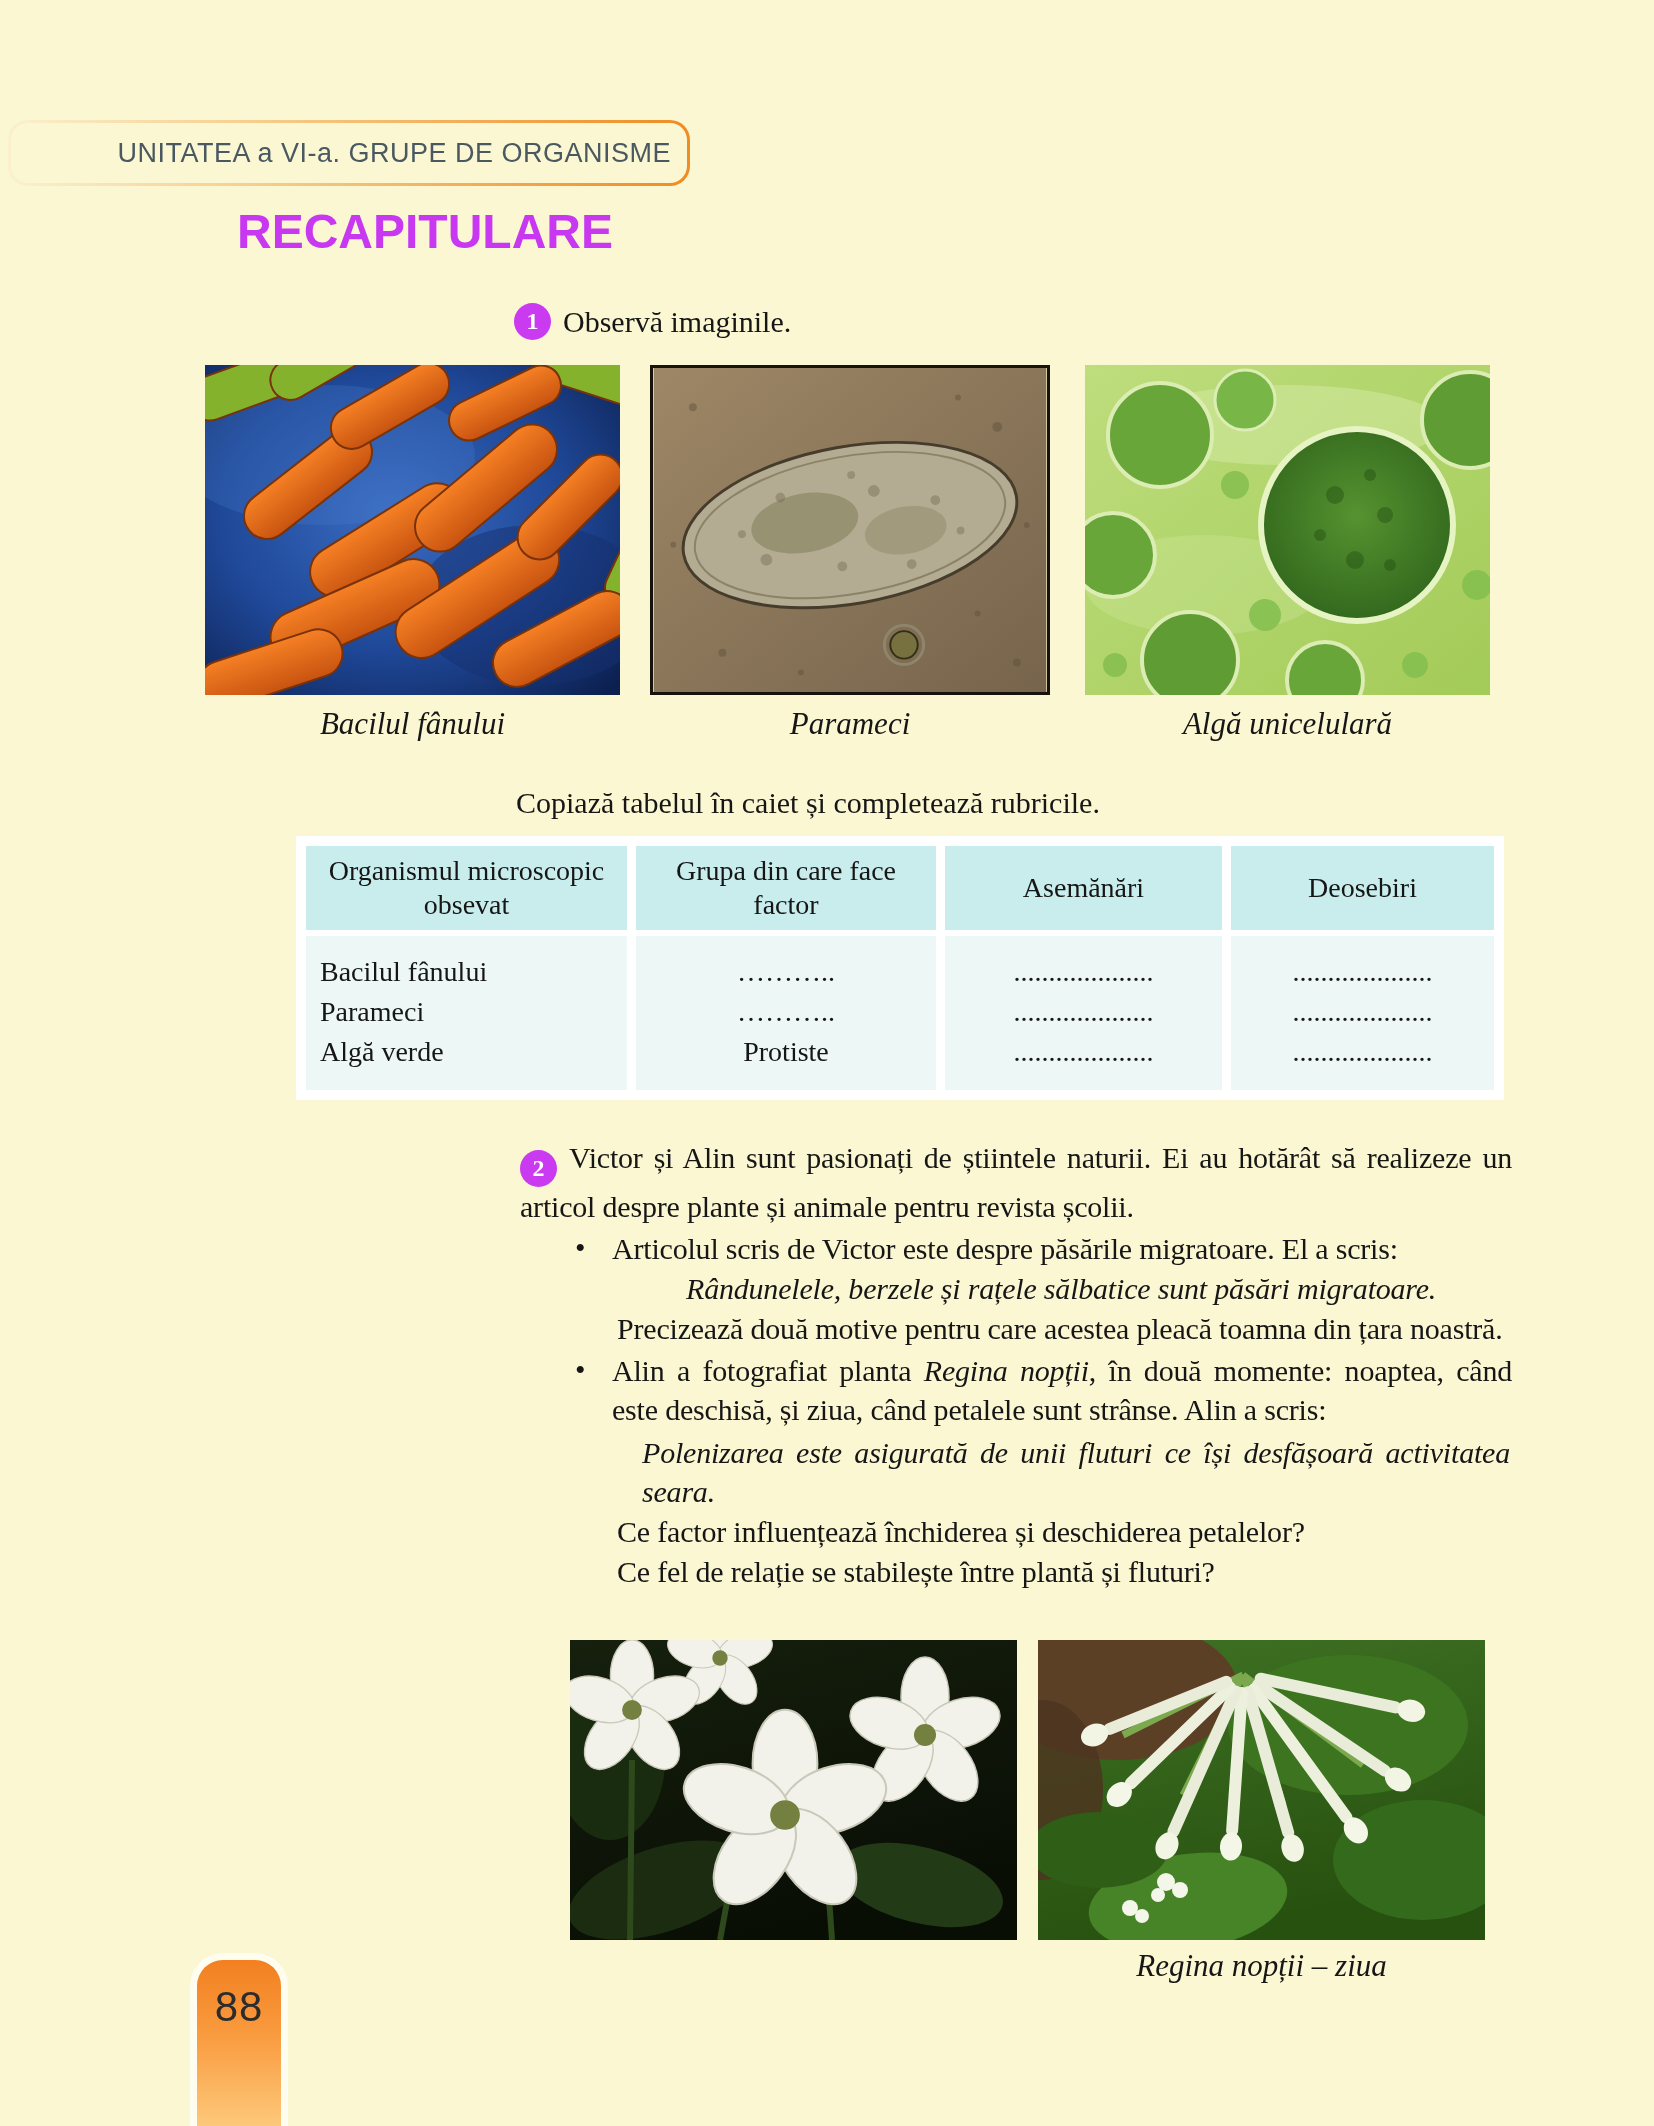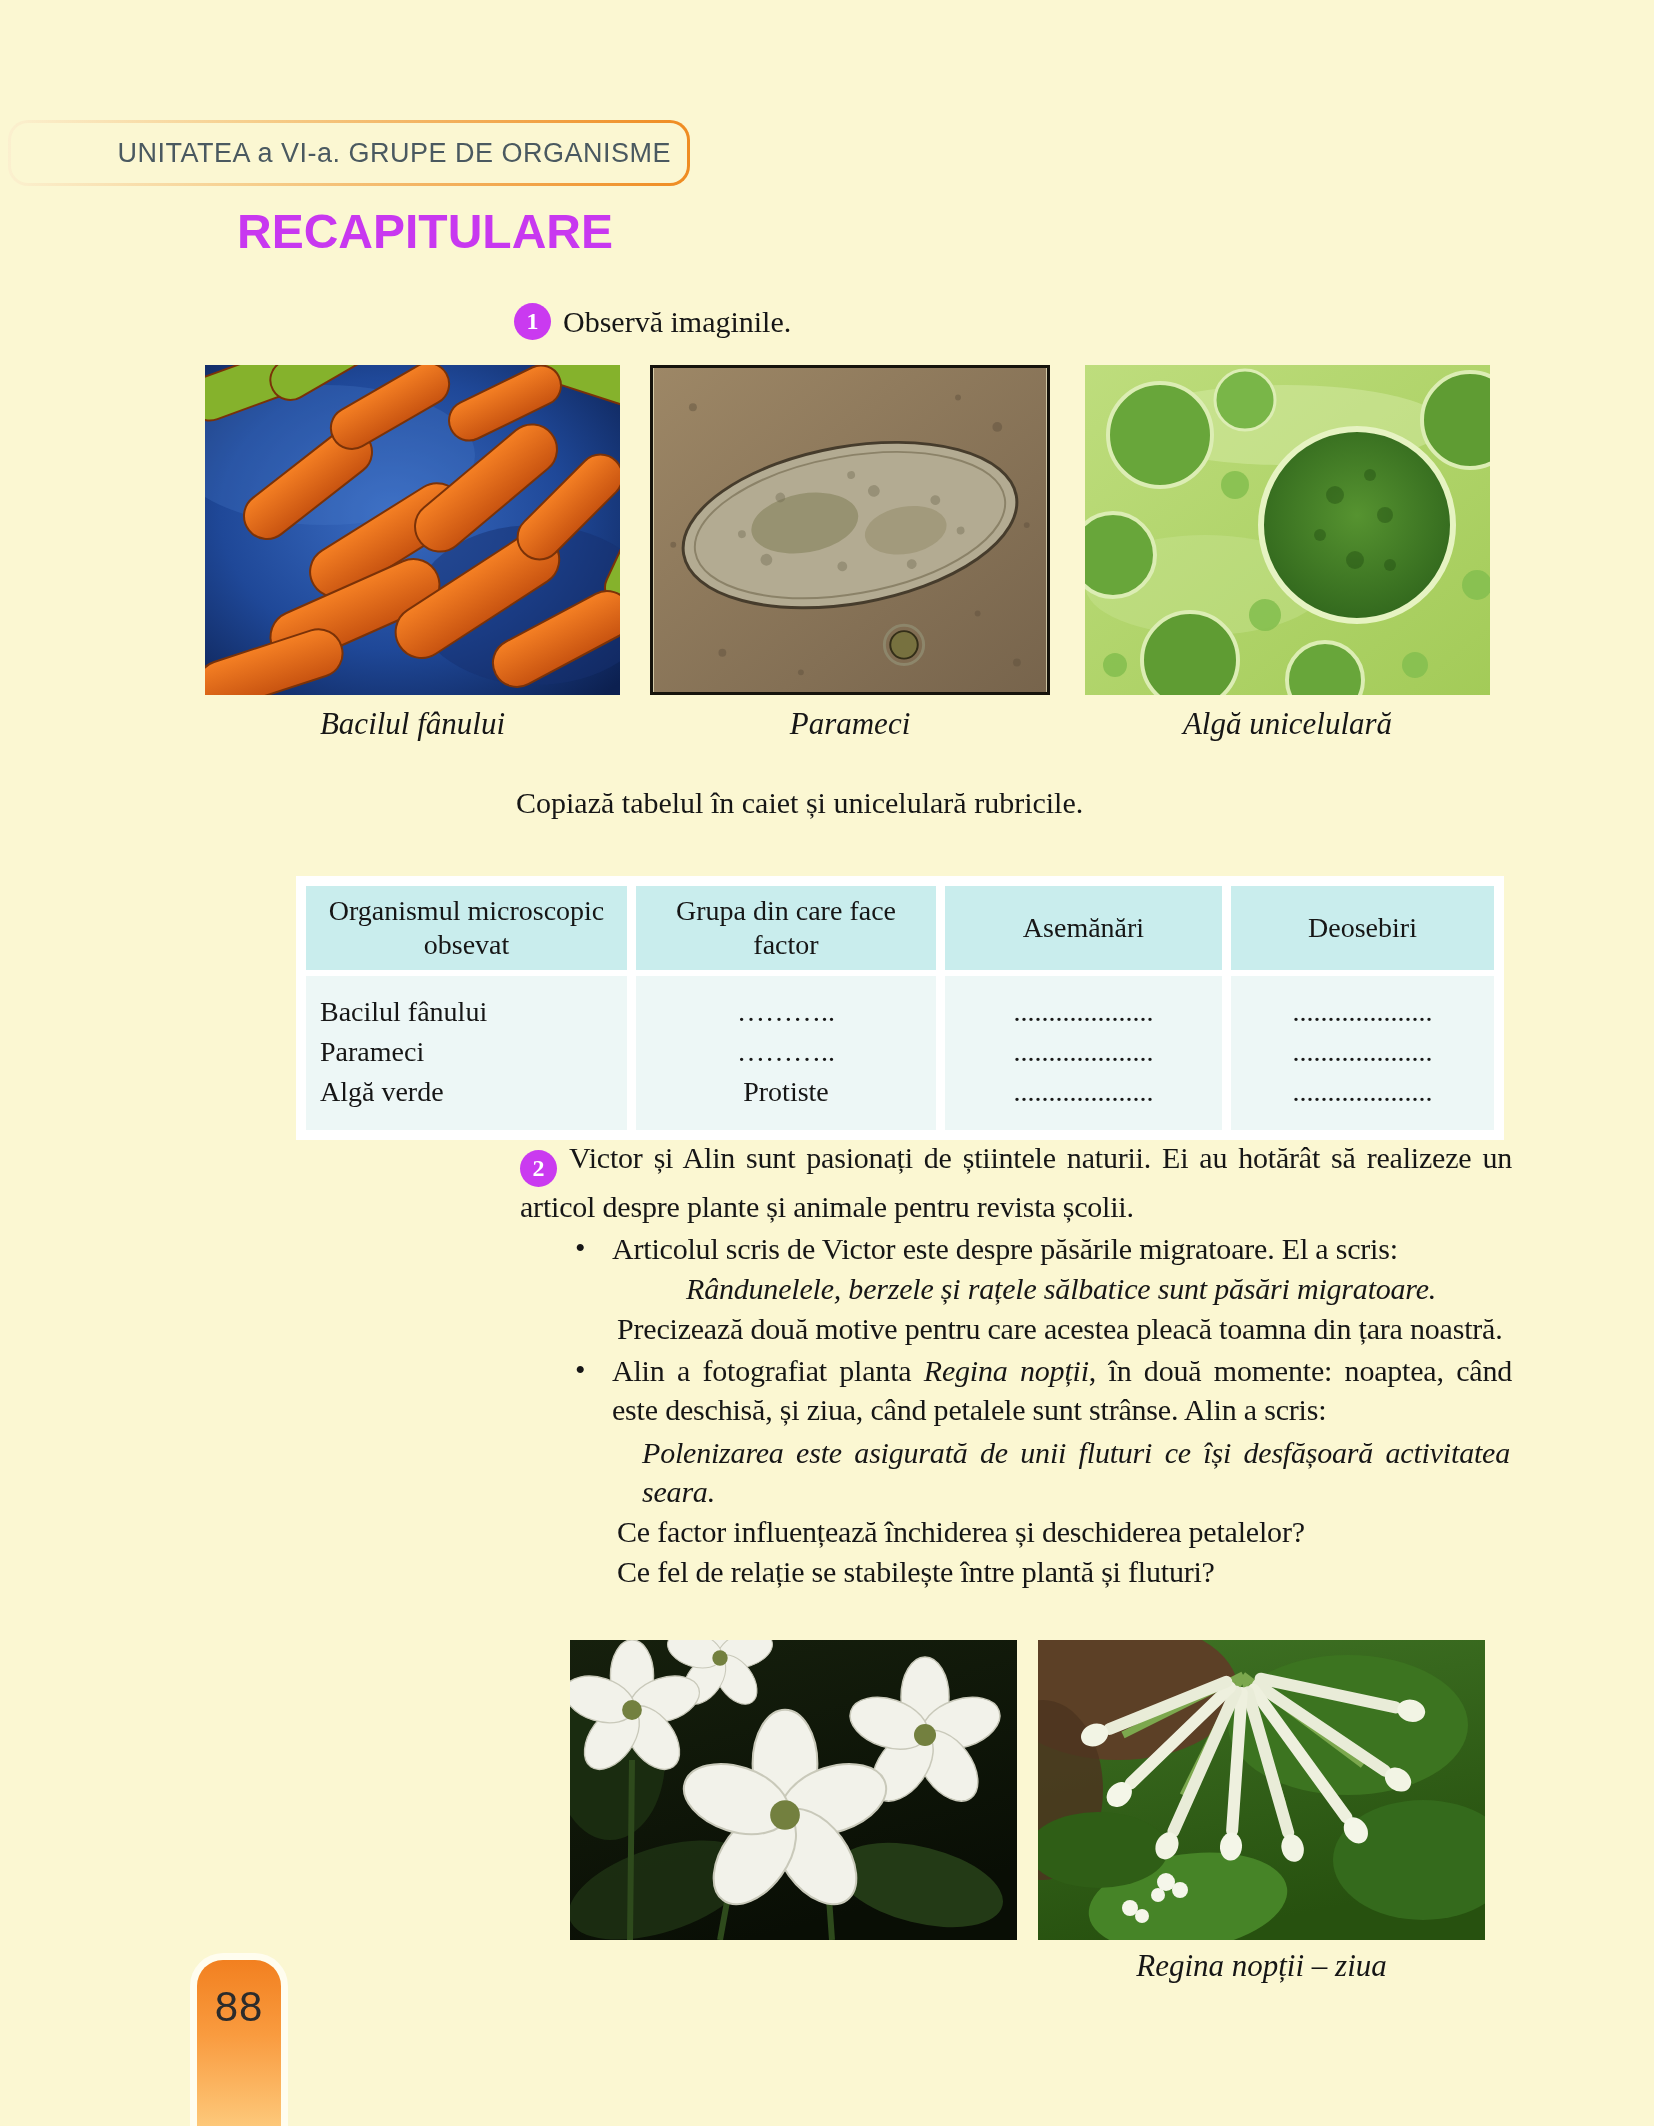--- a/index.html
+++ b/index.html
@@ -23,21 +23,21 @@
 
   .prompt1{position:absolute;left:514px;top:303px;display:flex;align-items:center;font-size:30px;}
 
   .photo{position:absolute;overflow:hidden;}
   .photo svg{display:block;width:100%;height:100%;}
   .caption{position:absolute;font-style:italic;font-size:31px;text-align:center;}
 
   .copy-line{position:absolute;left:516px;top:786px;font-size:30px;}
 
   
-  .rtable{position:absolute;left:296px;top:876px;width:1208px;background:#ffffff;
+  .rtable{position:absolute;left:296px;top:836px;width:1208px;background:#ffffff;
     padding:10px;box-sizing:border-box;}
   .trow{display:grid;grid-template-columns:321px 300px 277px 1fr;gap:9px;}
   .th{background:#c9eded;height:84px;display:flex;align-items:center;justify-content:center;
     text-align:center;font-size:28px;line-height:34px;padding:2px 10px;box-sizing:border-box;}
   .tbody{margin-top:6px;}
   .td{background:#edf7f6;padding:16px 10px 18px 14px;line-height:40px;font-size:28px;box-sizing:border-box;}
   .td.center{text-align:center;padding-left:10px;}
   .td div{white-space:nowrap;}
 
   
@@ -192,21 +192,21 @@
           <circle cx="305" cy="200" r="6"></circle>
           <circle cx="285" cy="110" r="6"></circle>
       </g>
     </svg>
   </div>
 
   <div class="caption" style="left:205px;top:706px;width:415px;">Bacilul fânului</div>
   <div class="caption" style="left:650px;top:706px;width:400px;">Parameci</div>
   <div class="caption" style="left:1085px;top:706px;width:405px;">Algă unicelulară</div>
 
-  <div class="copy-line">Copiază tabelul în caiet și unicelulară rubricile.</div>
+  <div class="copy-line">Copiază tabelul în caiet și completează rubricile.</div>
 
   <div class="rtable">
     <div class="trow thead">
       <div class="th">Organismul microscopic obsevat</div>
       <div class="th">Grupa din care face factor</div>
       <div class="th">Asemănări</div>
       <div class="th">Deosebiri</div>
     </div>
     <div class="trow tbody">
       <div class="td">

